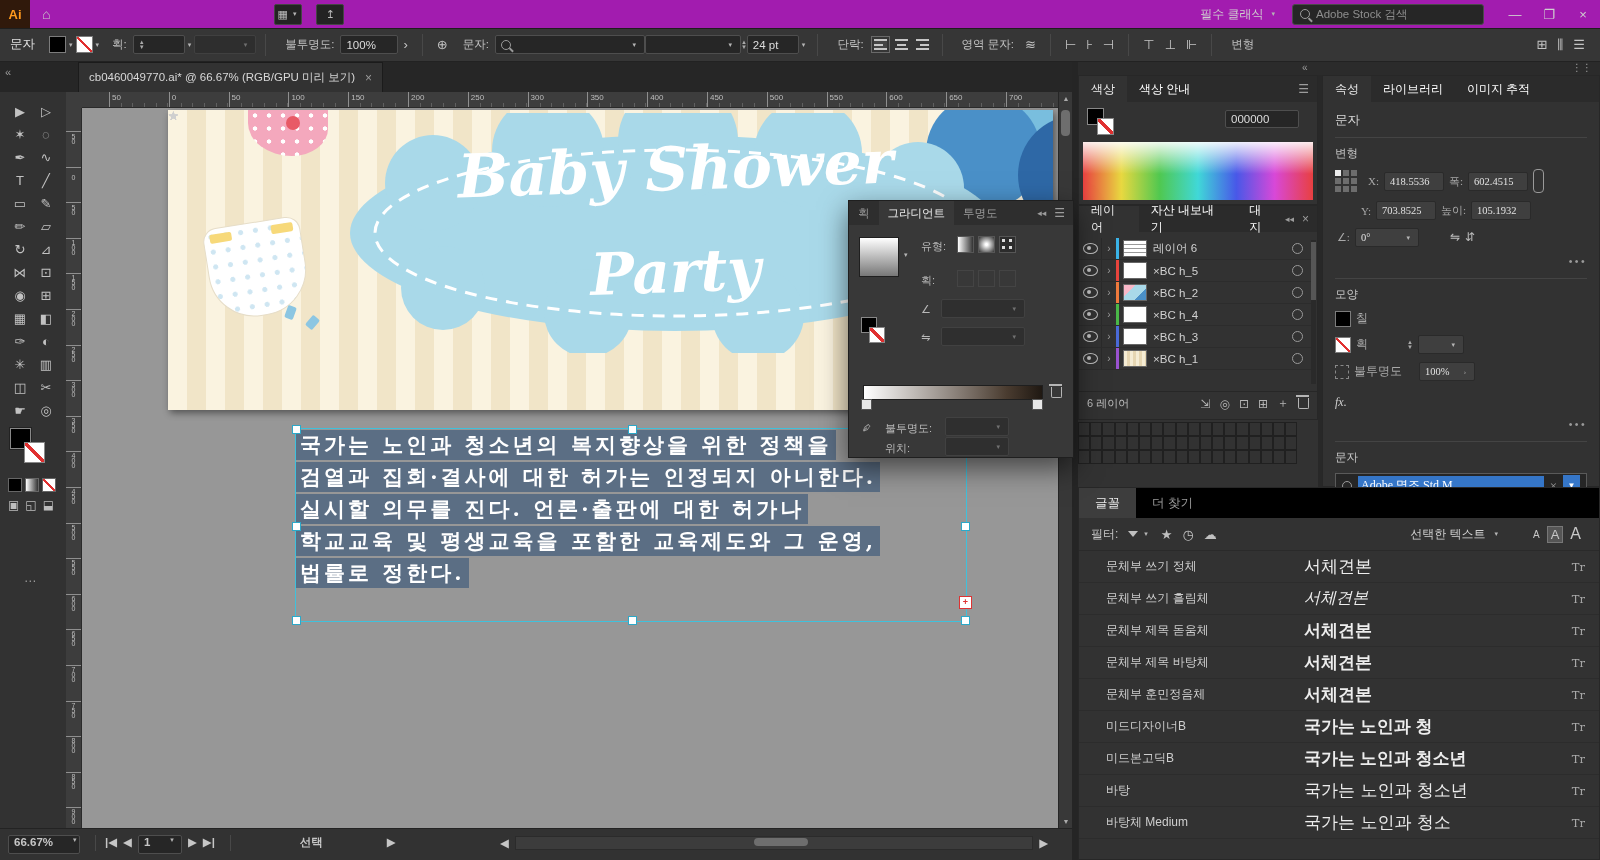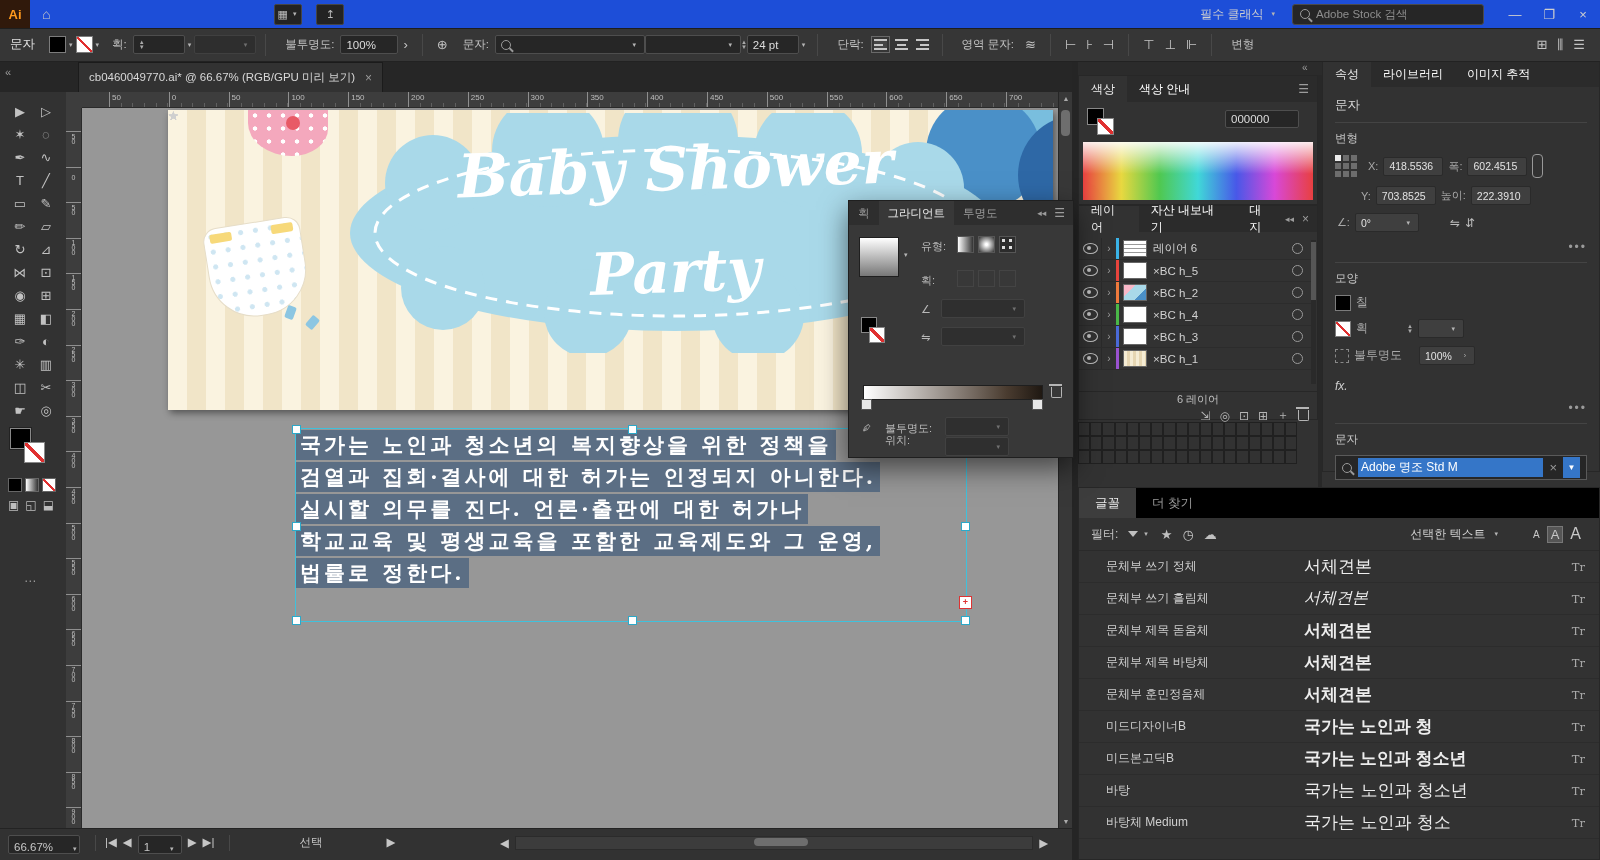--- a/index.html
+++ b/index.html
@@ -3,21 +3,21 @@
 <meta charset="utf-8">
 <style>
   html,body{margin:0;padding:0;background:#1b1b1b;}
   .stage{position:relative;width:1600px;height:860px;background:#323232;overflow:hidden;
          font-family:"Liberation Sans","DejaVu Sans",sans-serif;font-size:12px;color:#cfcfcf;}
   .abs{position:absolute;}
   .flex{display:flex;align-items:center;}
   i{font-style:normal;}
 
   
-  .menubar{left:0;top:0;width:1600px;height:28px;background:#1d4ed8;border-bottom:1px solid #1e1e1e;display:flex;align-items:center;z-index: 60;}
+  .menubar{left:0;top:0;width:1600px;height:28px;background:#a21caf;border-bottom:1px solid #1e1e1e;display:flex;align-items:center;z-index: 60;}
   .ai-logo{width:30px;height:28px;background:#30190b;color:#ff9a1e;font-weight:bold;font-size:13px;display:flex;align-items:center;justify-content:center;}
   .home-ico{margin:0 12px;color:#c9c9c9;font-size:14px;}
   .menu-item{padding:0 11px;color:#d6d6d6;font-size:12.5px;height:28px;display:flex;align-items:center;cursor:default;}
   .mb-ico{width:26px;height:19px;background:#232323;border:1px solid #454545;border-radius:2px;margin-left:14px;
           display:flex;align-items:center;justify-content:center;color:#bbb;font-size:11px;gap:2px;}
   .mb-right{margin-left:auto;display:flex;align-items:center;}
   .workspace{color:#cfcfcf;font-size:12px;margin-right:14px;display:flex;align-items:center;gap:5px;}
   .stock-search{width:176px;height:19px;background:#262626;border:1px solid #4a4a4a;border-radius:3px;
                 display:flex;align-items:center;gap:6px;padding:0 7px;color:#8e8e8e;font-size:11.5px;margin-right:14px;}
   .winbtn{width:34px;height:28px;display:flex;align-items:center;justify-content:center;color:#cfcfcf;font-size:13px;}
@@ -104,21 +104,21 @@
   .textobj{position:absolute;left:213px;top:320px;width:670px;height:192px;border:1px solid #3fc1dc;}
   .tline{height:32px;display:flex;align-items:center;white-space:nowrap;}
   .tline span{background:#5b6e84;color:#fff;font-family:"DejaVu Serif","Liberation Serif",serif;font-weight:bold;
               font-size:21px;letter-spacing:3px;padding:1px 4px;}
   .hd{position:absolute;width:7px;height:7px;background:#fff;border:1px solid #2da8c8;}
   .ovf{position:absolute;right:-6px;bottom:12px;width:11px;height:11px;background:#fff;border:1px solid #d33;
        color:#d33;font-size:9px;line-height:10px;text-align:center;font-weight:bold;}
 
   
   .statusbar{left:0;top:828px;width:1072px;height:32px;background:#323232;border-top:1px solid #232323;display:flex;align-items:flex-start;padding:6px 0 0 8px;box-sizing:border-box;}
-  .sb-item{color:#c6c6c6;font-size:11.5px;margin-right:6px;display:flex;align-items:flex-end;gap:20px;}
+  .sb-item{color:#c6c6c6;font-size:11.5px;margin-right:6px;display:flex;align-items:flex-start;gap:20px;font-weight:bold;}
   .hscroll{position:absolute;left:500px;top:7px;width:548px;height:14px;display:flex;align-items:center;}
   .hs-track{flex:1;height:12px;background:#3c3c3c;border:1px solid #2b2b2b;position:relative;}
   .hs-thumb{position:absolute;left:238px;top:1px;width:54px;height:8px;background:#6e6e6e;border-radius:4px;}
   .vscroll{left:1058px;top:92px;width:14px;height:736px;background:#383838;border-left:1px solid #262626;}
   .vs-thumb{position:absolute;left:2px;top:18px;width:9px;height:26px;background:#6e6e6e;border-radius:4px;}
   .vs-arr{position:absolute;left:0;width:14px;text-align:center;font-size:7px;color:#aaa;}
 
   
   .panel{background:#323232;border:1px solid #272727;box-sizing:border-box;}
   .ptabs{height:26px;background:#2b2b2b;display:flex;align-items:stretch;}
@@ -145,21 +145,21 @@
   .eye{width:13px;height:9px;border:1px solid #c0c0c0;border-radius:50%;position:relative;}
   .eye::after{content:"";position:absolute;left:3.5px;top:1.5px;width:4px;height:4px;background:#c0c0c0;border-radius:50%;}
   .lr-chev{width:14px;text-align:center;color:#9a9a9a;font-size:10px;}
   .lr-bar{width:3px;height:21px;flex:none;}
   .lr-thumb{width:22px;height:15px;background:#fff;border:1px solid #666;margin:0 6px 0 4px;flex:none;}
   .thumb-text{background:repeating-linear-gradient(180deg,#fff 0 3px,#999 3px 4px);}
   .thumb-art{background:linear-gradient(135deg,#f8b8c8 0 30%,#a9d9e9 30% 70%,#4a90c8 70%);}
   .thumb-cream{background:repeating-linear-gradient(90deg,#f5ecd4 0 3px,#e6d6b2 3px 6px);}
   .lr-name{flex:1;font-size:11.5px;color:#d2d2d2;overflow:hidden;text-overflow:ellipsis;white-space:nowrap;}
   .tgt{width:9px;height:9px;border:1px solid #9a9a9a;border-radius:50%;flex:none;margin-right:8px;}
-  .layers-bottom{position:absolute;left:0;bottom:4px;width:100%;height:24px;border-top:1px solid #272727;display:flex;align-items:center;padding:0 8px;box-sizing:border-box;flex-direction:column;}
+  .layers-bottom{position:absolute;left:0;bottom:4px;width:100%;height:24px;border-top:1px solid #272727;display:flex;align-items:center;padding:0 8px;box-sizing:border-box;}
   .lb-icos{margin-left:auto;display:flex;gap:9px;color:#b5b5b5;font-size:12px;align-items:center;}
   .lscroll{position:absolute;right:1px;top:34px;width:5px;height:144px;background:#2a2a2a;}
   .lscroll i{position:absolute;left:0;top:2px;width:5px;height:58px;background:#565656;display:block;}
   .trash{position:relative;width:9px;height:10px;border:1px solid #b5b5b5;border-top:none;border-radius:0 0 2px 2px;display:inline-block;}
   .trash::before{content:"";position:absolute;left:-3px;top:-3px;width:13px;height:2px;background:#b5b5b5;}
 
   
   .swgrid{display:grid;grid-template-columns:repeat(18,12.2px);grid-auto-rows:14px;}
   .sw{box-shadow:inset 0 0 0 1px rgba(0,0,0,.35);}
 
@@ -179,21 +179,21 @@
   .f-prev{flex:1;overflow:hidden;white-space:nowrap;font-size:17px;color:#ededed;}
   .pv-serif{font-family:"DejaVu Serif","Liberation Serif",serif;}
   .pv-serifbold{font-family:"DejaVu Serif","Liberation Serif",serif;font-weight:bold;}
   .pv-script{font-family:"DejaVu Serif","Liberation Serif",serif;font-style:italic;font-size:16px;}
   .pv-gothic{font-weight:bold;}
   .f-icons{width:76px;flex:none;display:flex;justify-content:flex-end;align-items:center;gap:7px;padding-right:14px;box-sizing:border-box;}
   .f-sim,.f-star{visibility:hidden;color:#d8d8d8;font-size:12px;}
   .f-badge{color:#aaa;font-size:11.5px;font-family:"DejaVu Serif",serif;}
 
   
-  .props{left:1322px;top:60px;width:278px;height:412px;}
+  .props{left:1322px;top:75px;width:278px;height:412px;font-family:Liberation Serif, serif;}
   .p-body{padding:10px 12px 0 12px;position:relative;}
   .prow{display:flex;align-items:center;margin-bottom:8px;gap:5px;}
   .plab{color:#a8a8a8;font-size:11px;}
   .pfield{background:#3f3f3f;border:1px solid #2a2a2a;border-radius:2px;height:19px;display:flex;align-items:center;padding:0 5px;font-size:10.5px;color:#e2e2e2;box-sizing:border-box;}
   .refgrid{display:grid;grid-template-columns:repeat(3,6px);grid-template-rows:repeat(3,6px);gap:2px;margin-right:6px;}
   .refgrid i{background:#6d6d6d;}
   .refgrid i.on{background:#ececec;}
   .linkicon{display:inline-block;width:9px;height:22px;border:1px solid #999;border-radius:4px;}
   .dots3{color:#9a9a9a;letter-spacing:2px;}
   .font-search{display:flex;align-items:center;background:#262626;border:1px solid #5a5a5a;height:23px;padding:0 6px;gap:6px;}
@@ -823,21 +823,21 @@
           </span>
         <span class="linkicon"></span>
       </div>
       <div class="prow" style="padding-left:26px">
         <span class="plab">Y:</span>
         <span class="pfield" style="width:60px">
             <span>703.8525</span>
           </span>
         <span class="plab">높이:</span>
         <span class="pfield" style="width:60px">
-            <span>222.3910</span>
+            <span>105.1932</span>
           </span>
       </div>
       <div class="prow" style="padding-left:2px">
         <span class="plab">∠:</span>
         <span class="pfield" style="width:64px">
             <span>0°</span>
             <i class="car" style="margin-left:auto">▾</i>
           </span>
         <span style="margin-left:26px;color:#bdbdbd">⇋</span>
         <span style="color:#bdbdbd">⇵</span>
@@ -1031,20 +1031,20 @@
       <span class="gp-proxy2"></span>
       <div class="gslider"></div>
       <span class="gstop" style="left:12px"></span>
       <span class="gstop" style="left:183px"></span>
       <i class="trash abs" style="left:202px;top:162px"></i>
       <span style="position:absolute;left:12px;top:196px;transform:rotate(135deg);color:#b5b5b5">✑</span>
       <span class="gp-lbl abs" style="left:36px;top:196px">불투명도:</span>
       <span class="field dis abs" style="left:96px;top:192px;width:64px">
           <i class="car" style="margin-left:auto">▾</i>
         </span>
-      <span class="gp-lbl abs" style="left:36px;top:208px">위치:</span>
+      <span class="gp-lbl abs" style="left:36px;top:216px">위치:</span>
       <span class="field dis abs" style="left:96px;top:212px;width:64px">
           <i class="car" style="margin-left:auto">▾</i>
         </span>
     </div>
   </div>
 
 </div>
 
 </body></html>

